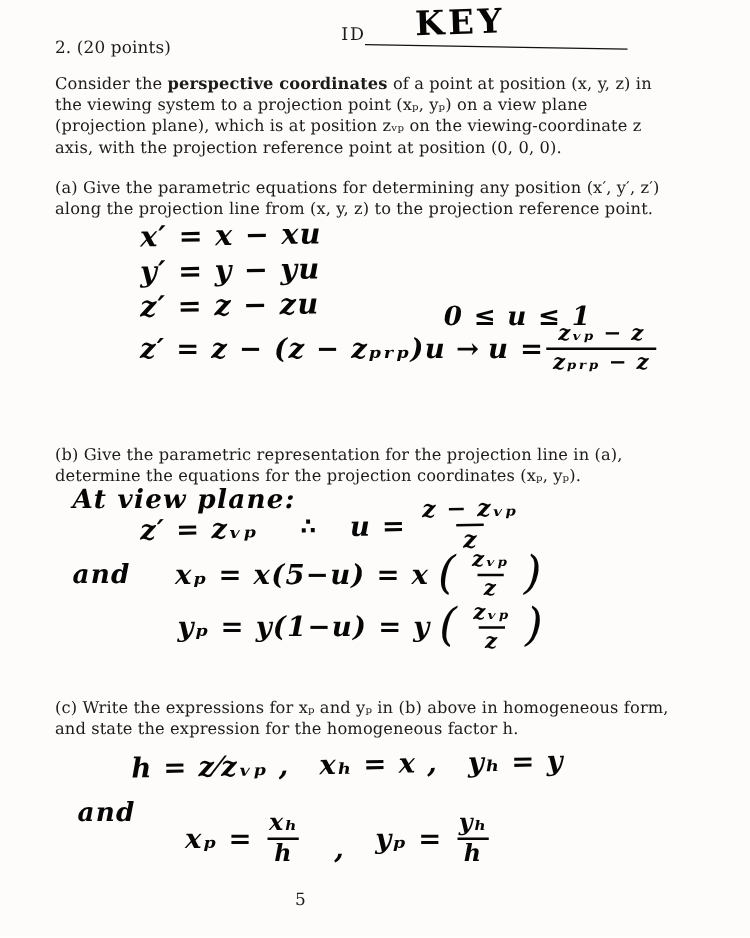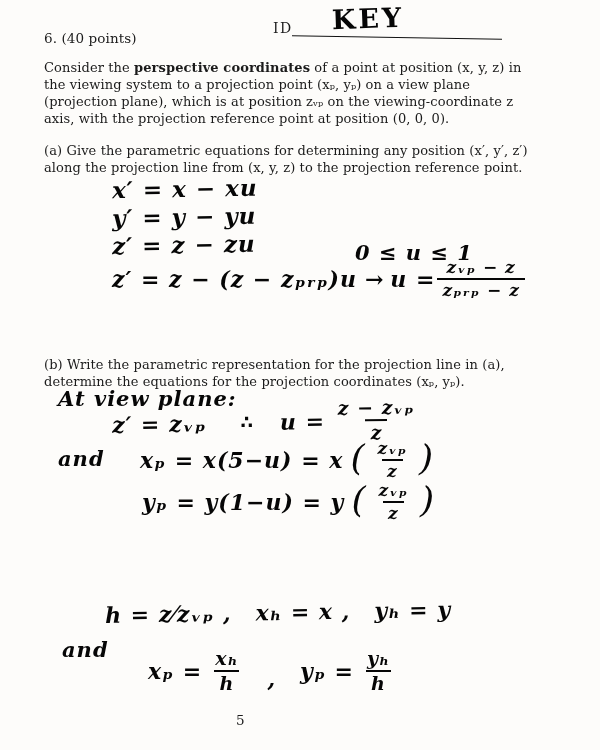--- a/index.html
+++ b/index.html
@@ -36,42 +36,42 @@
 </style>
 </head>
 <body>
 
 <div class="page">
 
   <span class="printed idlabel" style="left:273px; top:19px;">ID</span>
   <span class="hw id-value" style="left:332px; top:3px;">KEY</span>
   <div class="id-underline"></div>
 
-  <div class="printed qnum" style="left:44px; top:30px;">6. (40 points)</div>
+  <div class="printed qnum" style="left:44px; top:30px;">2. (20 points)</div>
 
   <p class="printed" style="left:44px; top:59px; width:492px;"><span>Consider the </span><b>perspective coordinates</b><span> of a point at position (x, y, z) in the viewing system to a projection point (xₚ, yₚ) on a view plane (projection plane), which is at position zᵥₚ on the viewing-coordinate z axis, with the projection reference point at position (0, 0, 0).</span></p>
 
   <p class="printed" style="left:44px; top:142px; width:500px;">(a)  Give the parametric equations for determining any position (x′, y′, z′) along the projection line from (x, y, z) to the projection reference point.</p>
 
   <div class="hw hw-line tilt-sm" style="left:112px; top:175px; font-size:23px;">x′ = x − xu</div>
   <div class="hw hw-line tilt-sm" style="left:112px; top:203px; font-size:23px;">y′ = y − yu</div>
   <div class="hw hw-line" style="left:355px; top:196px; font-size:21px;margin-top:44px;">0 ≤ u ≤ 1</div>
   <div class="hw hw-line tilt-sm" style="left:112px; top:231px; font-size:23px;">z′ = z − zu</div>
 
   <div class="hw hw-row" style="left:112px; top:258px; font-size:22px; gap:2px;">
     <span>z′ = z − (z − zₚᵣₚ)u</span>
     <span style="margin-left:6px;">→</span>
     <span style="margin-left:4px;">u =</span>
     <span class="frac" style="font-size:17px;">
       <span class="num">zᵥₚ − z</span>
       <span class="den">zₚᵣₚ − z</span>
     </span>
   </div>
 
-  <p class="printed" style="left:44px; top:356px; width:500px;">(b)  Write the parametric representation for the projection line in (a), determine the equations for the projection coordinates (xₚ, yₚ).</p>
+  <p class="printed" style="left:44px; top:356px; width:500px;">(b)  Give the parametric representation for the projection line in (a), determine the equations for the projection coordinates (xₚ, yₚ).</p>
 
   <div class="hw hw-line" style="left:58px; top:386px; font-size:21px;">At view plane:</div>
 
   <div class="hw hw-row tilt-sm" style="left:112px; top:399px; font-size:22px;">
     <span>z′ = zᵥₚ</span>
     <span style="margin-left:34px; font-size:18px;">∴</span>
     <span style="margin-left:26px;">u =</span>
     <span class="frac" style="font-size:19px; margin-left:8px;">
       <span class="num">z − zᵥₚ</span>
       <span class="den">z</span>
@@ -93,20 +93,21 @@
   <div class="hw hw-row" style="left:142px; top:481px; font-size:22px; gap:6px;justify-content:center;">
     <span>yₚ = y(1−u) = y</span>
     <span class="paren">(</span>
     <span class="frac" style="font-size:17px;">
       <span class="num">zᵥₚ</span>
       <span class="den">z</span>
     </span>
     <span class="paren">)</span>
   </div>
 
+  <p class="printed" style="left:44px; top:558px; width:505px;">(c)  Write the expressions for xₚ and yₚ in (b) above in homogeneous form, and state the expression for the homogeneous factor h.</p>
 
   <div class="hw hw-row tilt-sm" style="left:105px; top:599px; font-size:22px; gap:24px;">
     <span>h = z⁄zᵥₚ ,</span>
     <span>xₕ = x ,</span>
     <span>yₕ = y</span>
   </div>
 
   <div class="hw hw-line" style="left:62px; top:637px; font-size:21px;">and</div>
 
   <div class="hw hw-row" style="left:148px; top:648px; font-size:22px; gap:8px;justify-content:space-between;">

